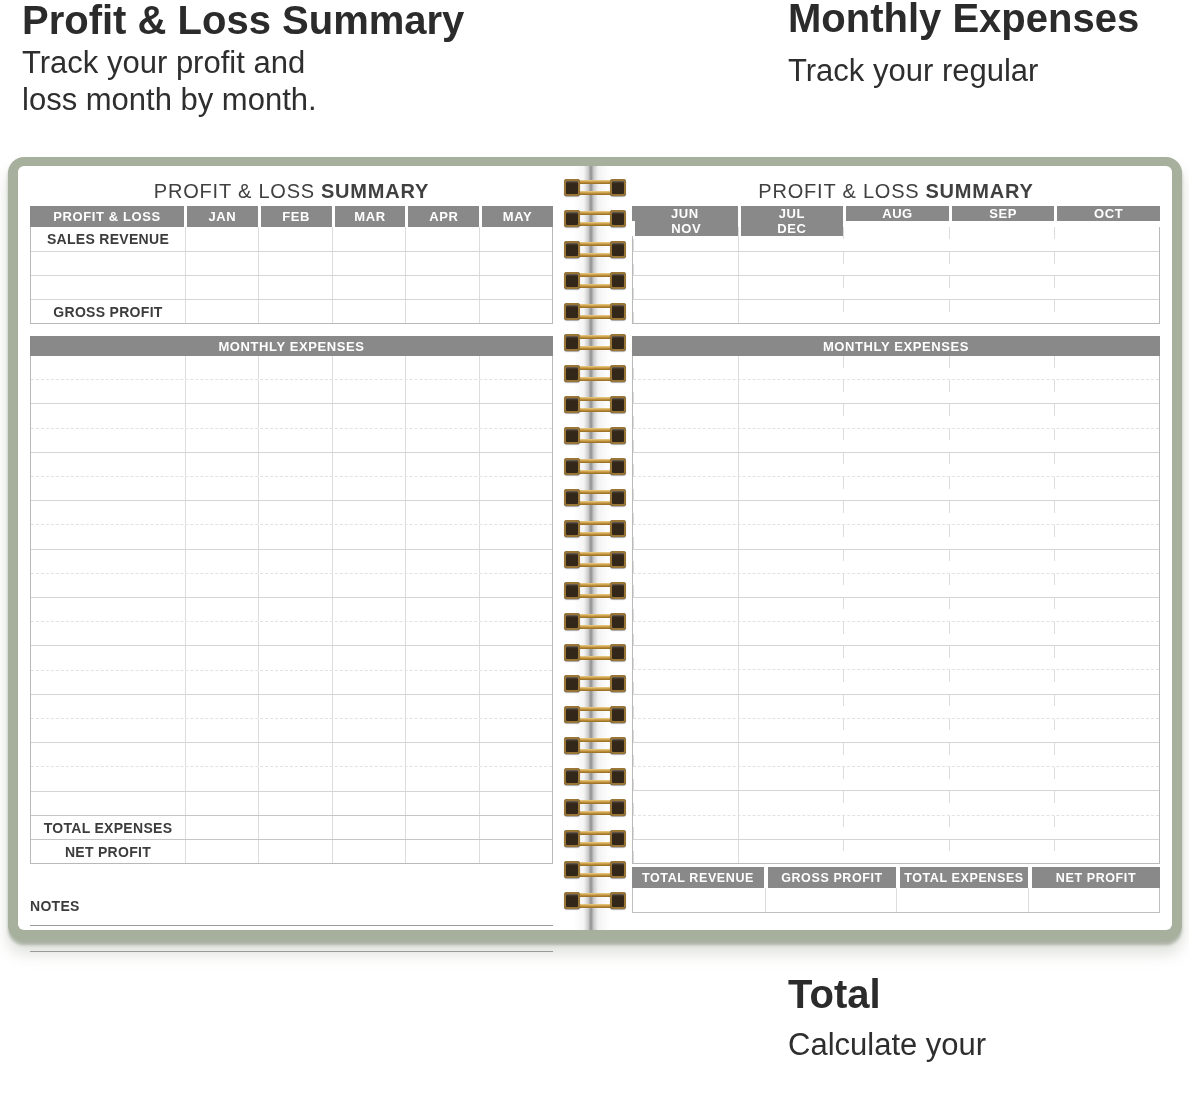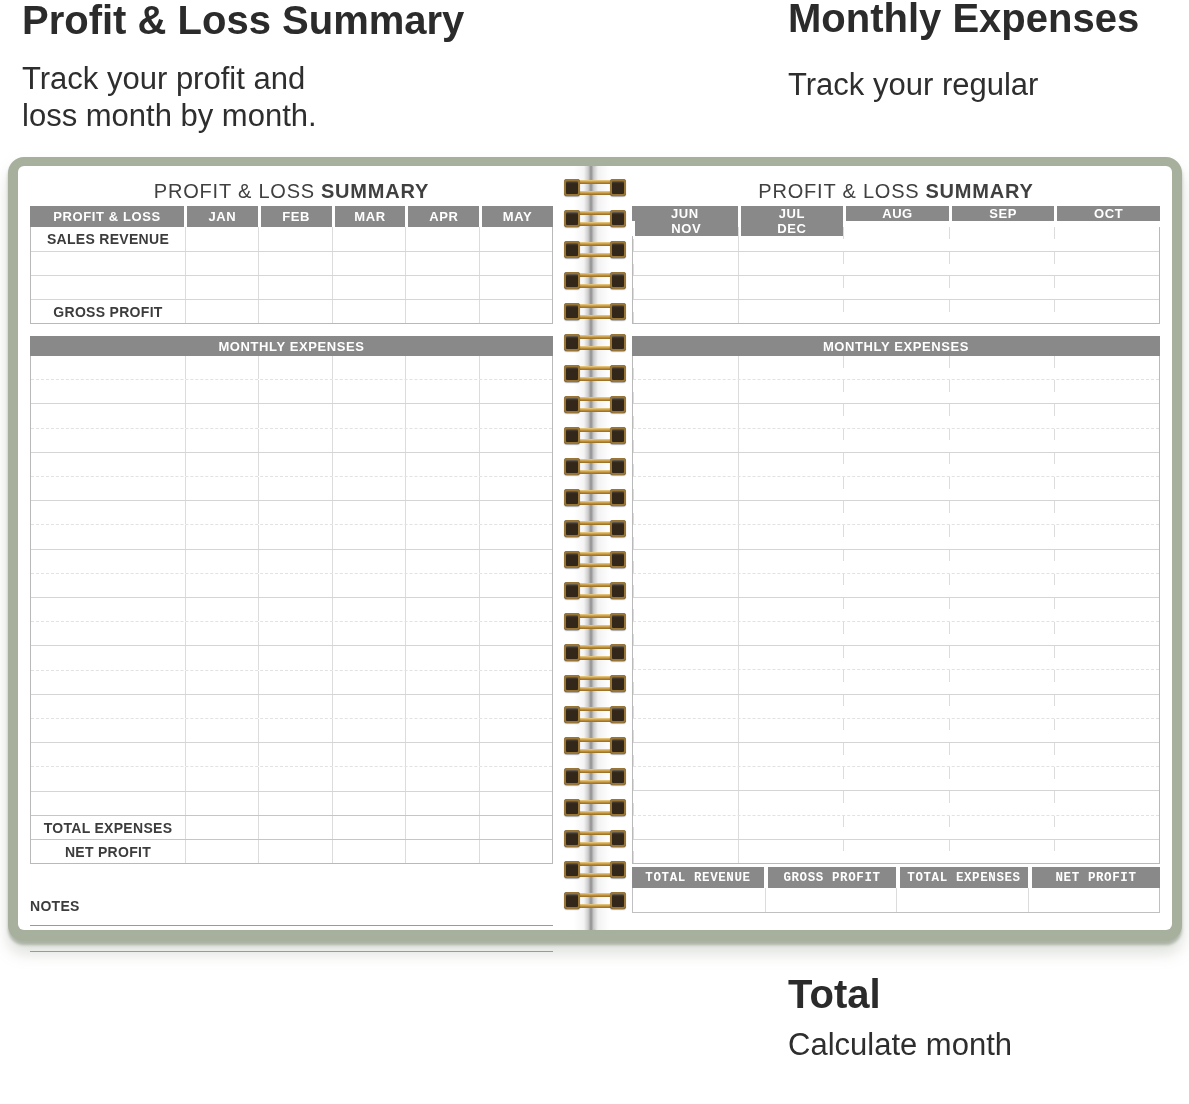--- a/index.html
+++ b/index.html
@@ -7,23 +7,23 @@
   .canvas {
     position: relative; width: 1189px; height: 1104px; overflow: hidden;
     background: #fff; font-family: "Liberation Sans", sans-serif;
   }
 
   
   .callout { position: absolute; }
   .callout-heading { font-size: 40px; font-weight: 700; color: #2b2b2b; line-height: 48px; }
   .callout-sub { font-size: 31px; color: #2e2e2e; line-height: 37px; }
   .tl { left: 22px; top: -4px; }
-  .tl .callout-sub { margin-top: 16px; }
+  .tl .callout-sub { }
   .tr { left: 788px; top: -6px; }
-  .tr .callout-sub { margin-top: 24px; }
+  .tr .callout-sub { margin-top: 10px; }
   .br { left: 788px; top: 970px; }
   .br .callout-sub { margin-top: 8px; }
 
   
   .notebook {
     position: absolute; left: 8px; top: 157px; width: 1174px; height: 784px;
     background: #a7af9d; border-radius: 16px;
     box-shadow: 0 4px 3px rgba(130,140,120,0.55), 0 12px 16px rgba(130,140,120,0.28);
   }
   .page { position: absolute; top: 9px; bottom: 11px; background: #fff; }
@@ -49,21 +49,21 @@
          box-shadow: inset 0 0 0 2px #9a7636, inset 0 3px 2px rgba(255,255,255,0.30), 0 1px 1px rgba(0,0,0,0.35); }
   .end.left { left: 4px; } .end.right { right: 6px; }
 
   
   .page-title { position: absolute; top: 14px; text-align: center; font-size: 20px;
                 color: #404040; letter-spacing: 0.8px; }
   .page-title .tb { font-weight: 700; margin-left: 6px; }
 
   .g6 { display: grid; grid-template-columns: 154px repeat(5, 1fr); }
   .g7 { display: grid; grid-template-columns: repeat(5, 1fr); }
-  .g4 { display: grid; grid-template-columns: repeat(4, 1fr); font-family: Liberation Mono, monospace; }
+  .g4 { display: grid; grid-template-columns: repeat(4, 1fr); }
 
   .hdr-row { height: 21px; }
   .hdr-cell { background: #898989; color: #fff; font-weight: 700; font-size: 13px;
               letter-spacing: 0.6px; display: flex; align-items: center; justify-content: center; }
   .hdr-cell + .hdr-cell { border-left: 3px solid #fff; }
   .totals-header .hdr-cell { font-size: 12.5px; }
   .totals-header .hdr-cell + .hdr-cell { border-left-width: 4px; }
 
   .rows-box { border: 1px solid #b9b9b9; border-top: none; background: #fff; }
   .trow { height: 24px; }
@@ -114,21 +114,21 @@
   <div class="callout tr">
     <div class="callout-heading">Monthly Expenses</div>
     <div class="callout-sub">
       <div>Track your regular</div>
     </div>
   </div>
 
   <div class="callout br">
     <div class="callout-heading">Total</div>
     <div class="callout-sub">
-      <div>Calculate month</div>
+      <div>Calculate your</div>
     </div>
   </div>
 
   <div class="notebook">
 
     <div class="page page-left lp">
       <div class="page-title">
         <span>PROFIT &amp; LOSS</span><span class="tb">SUMMARY</span>
       </div>
       <div class="box1">

